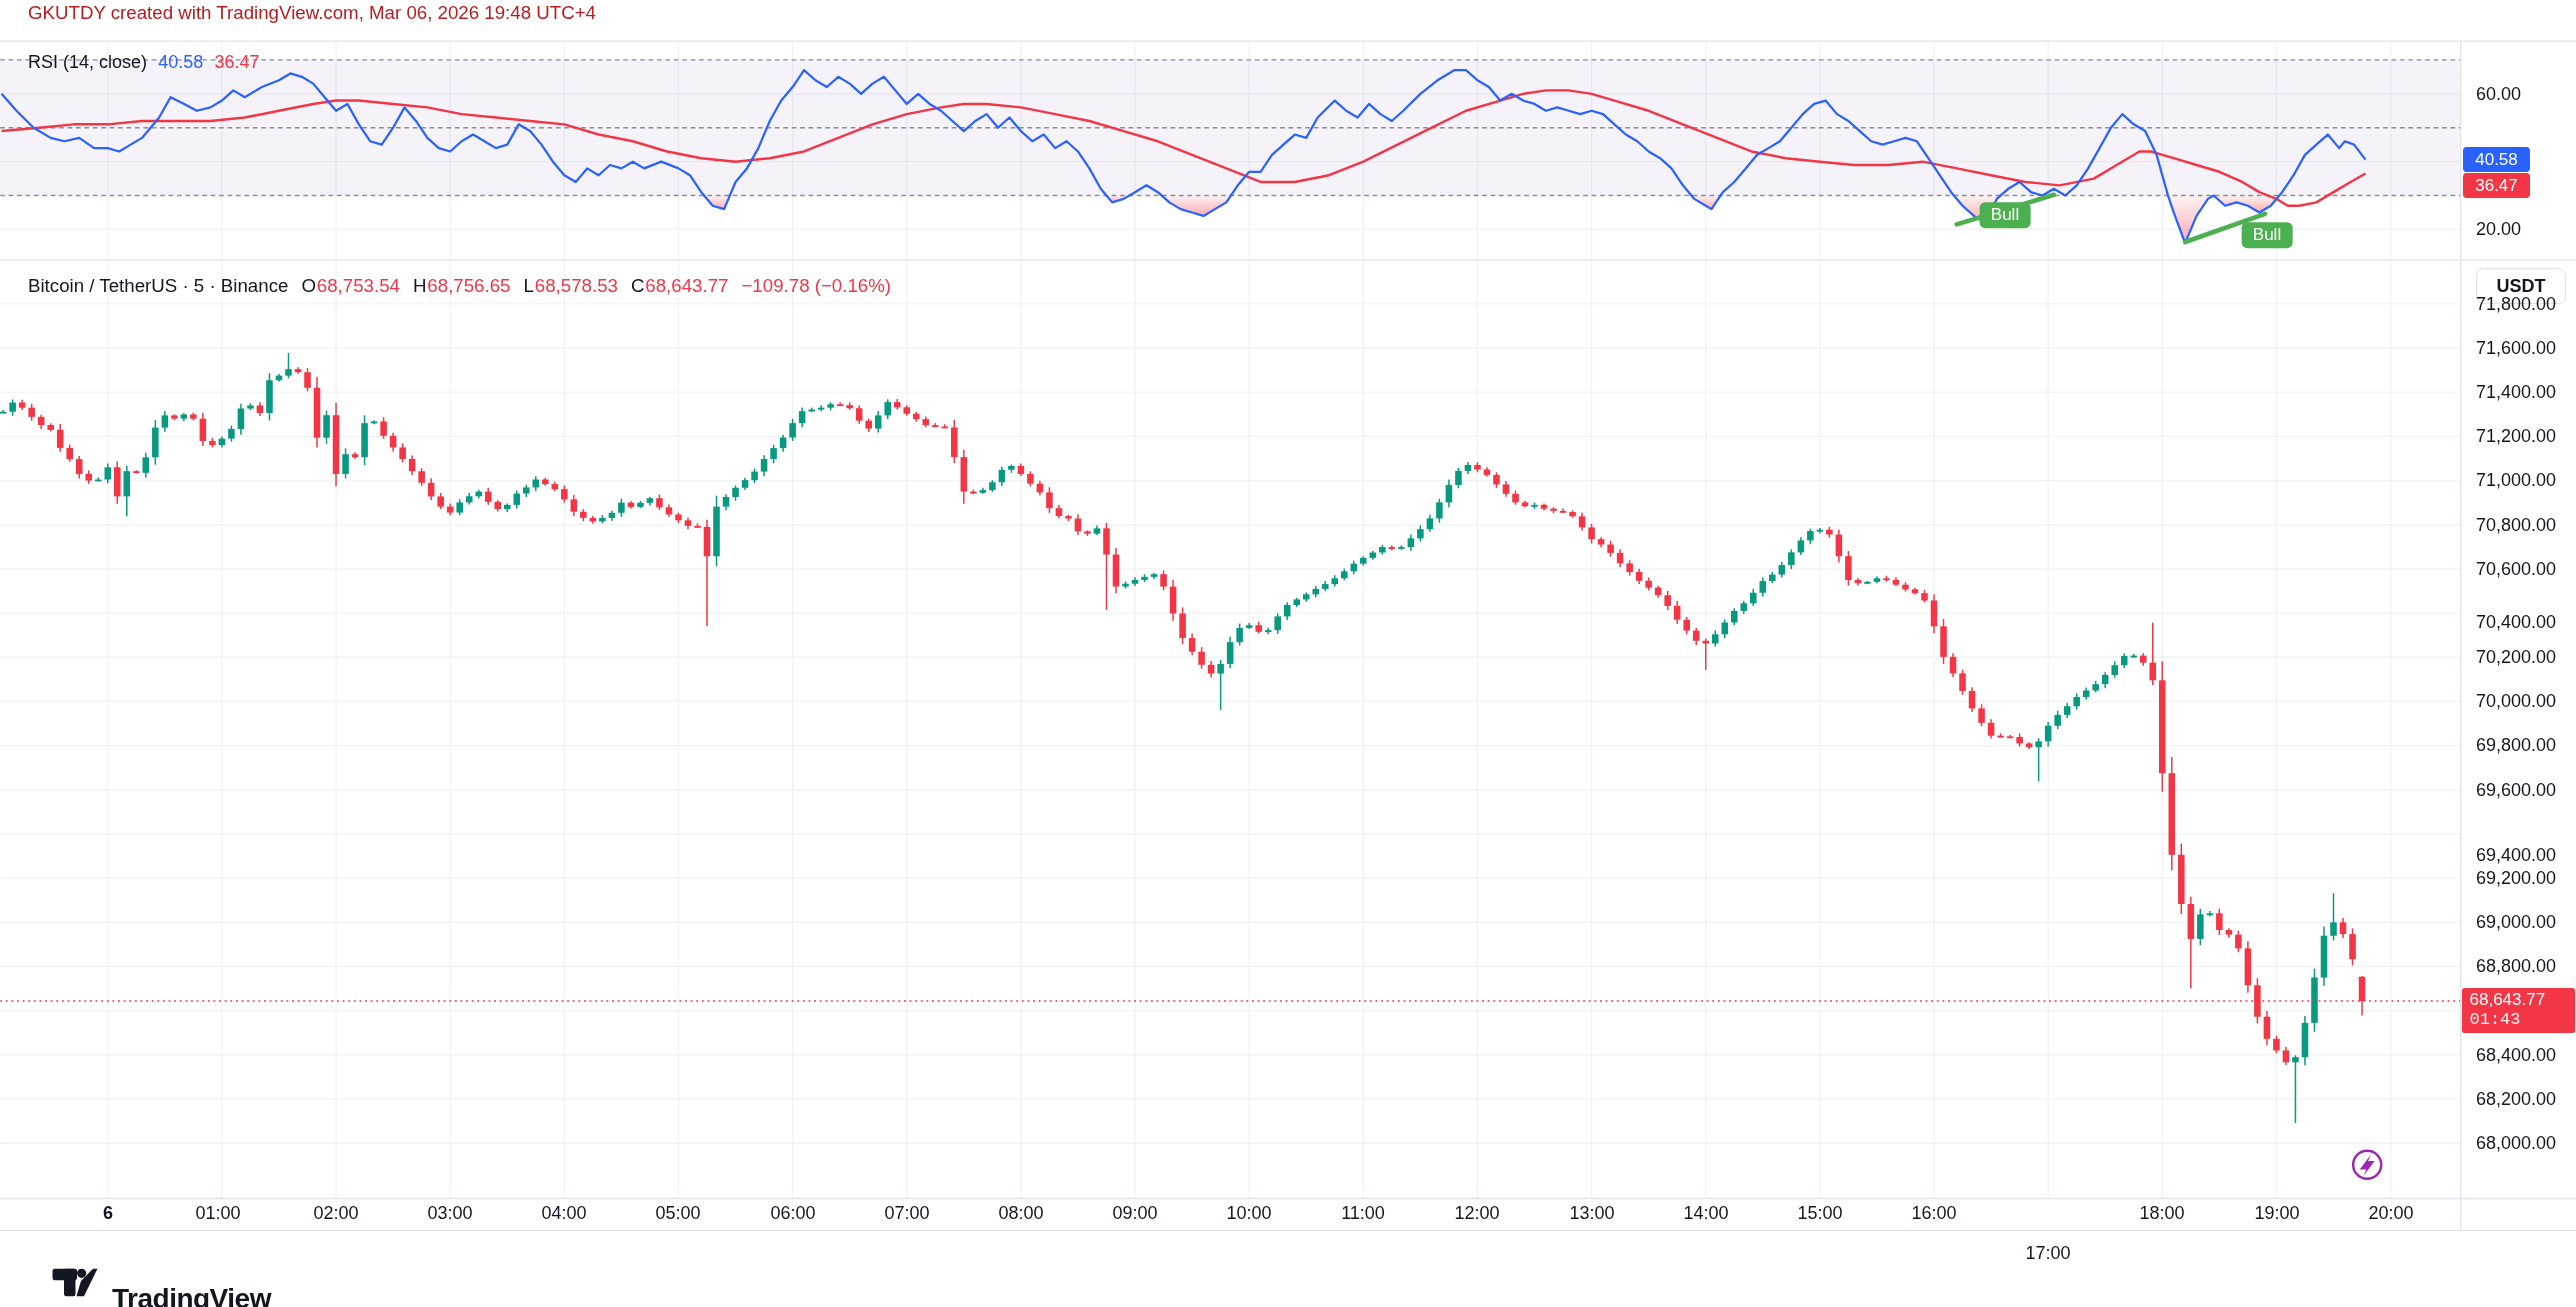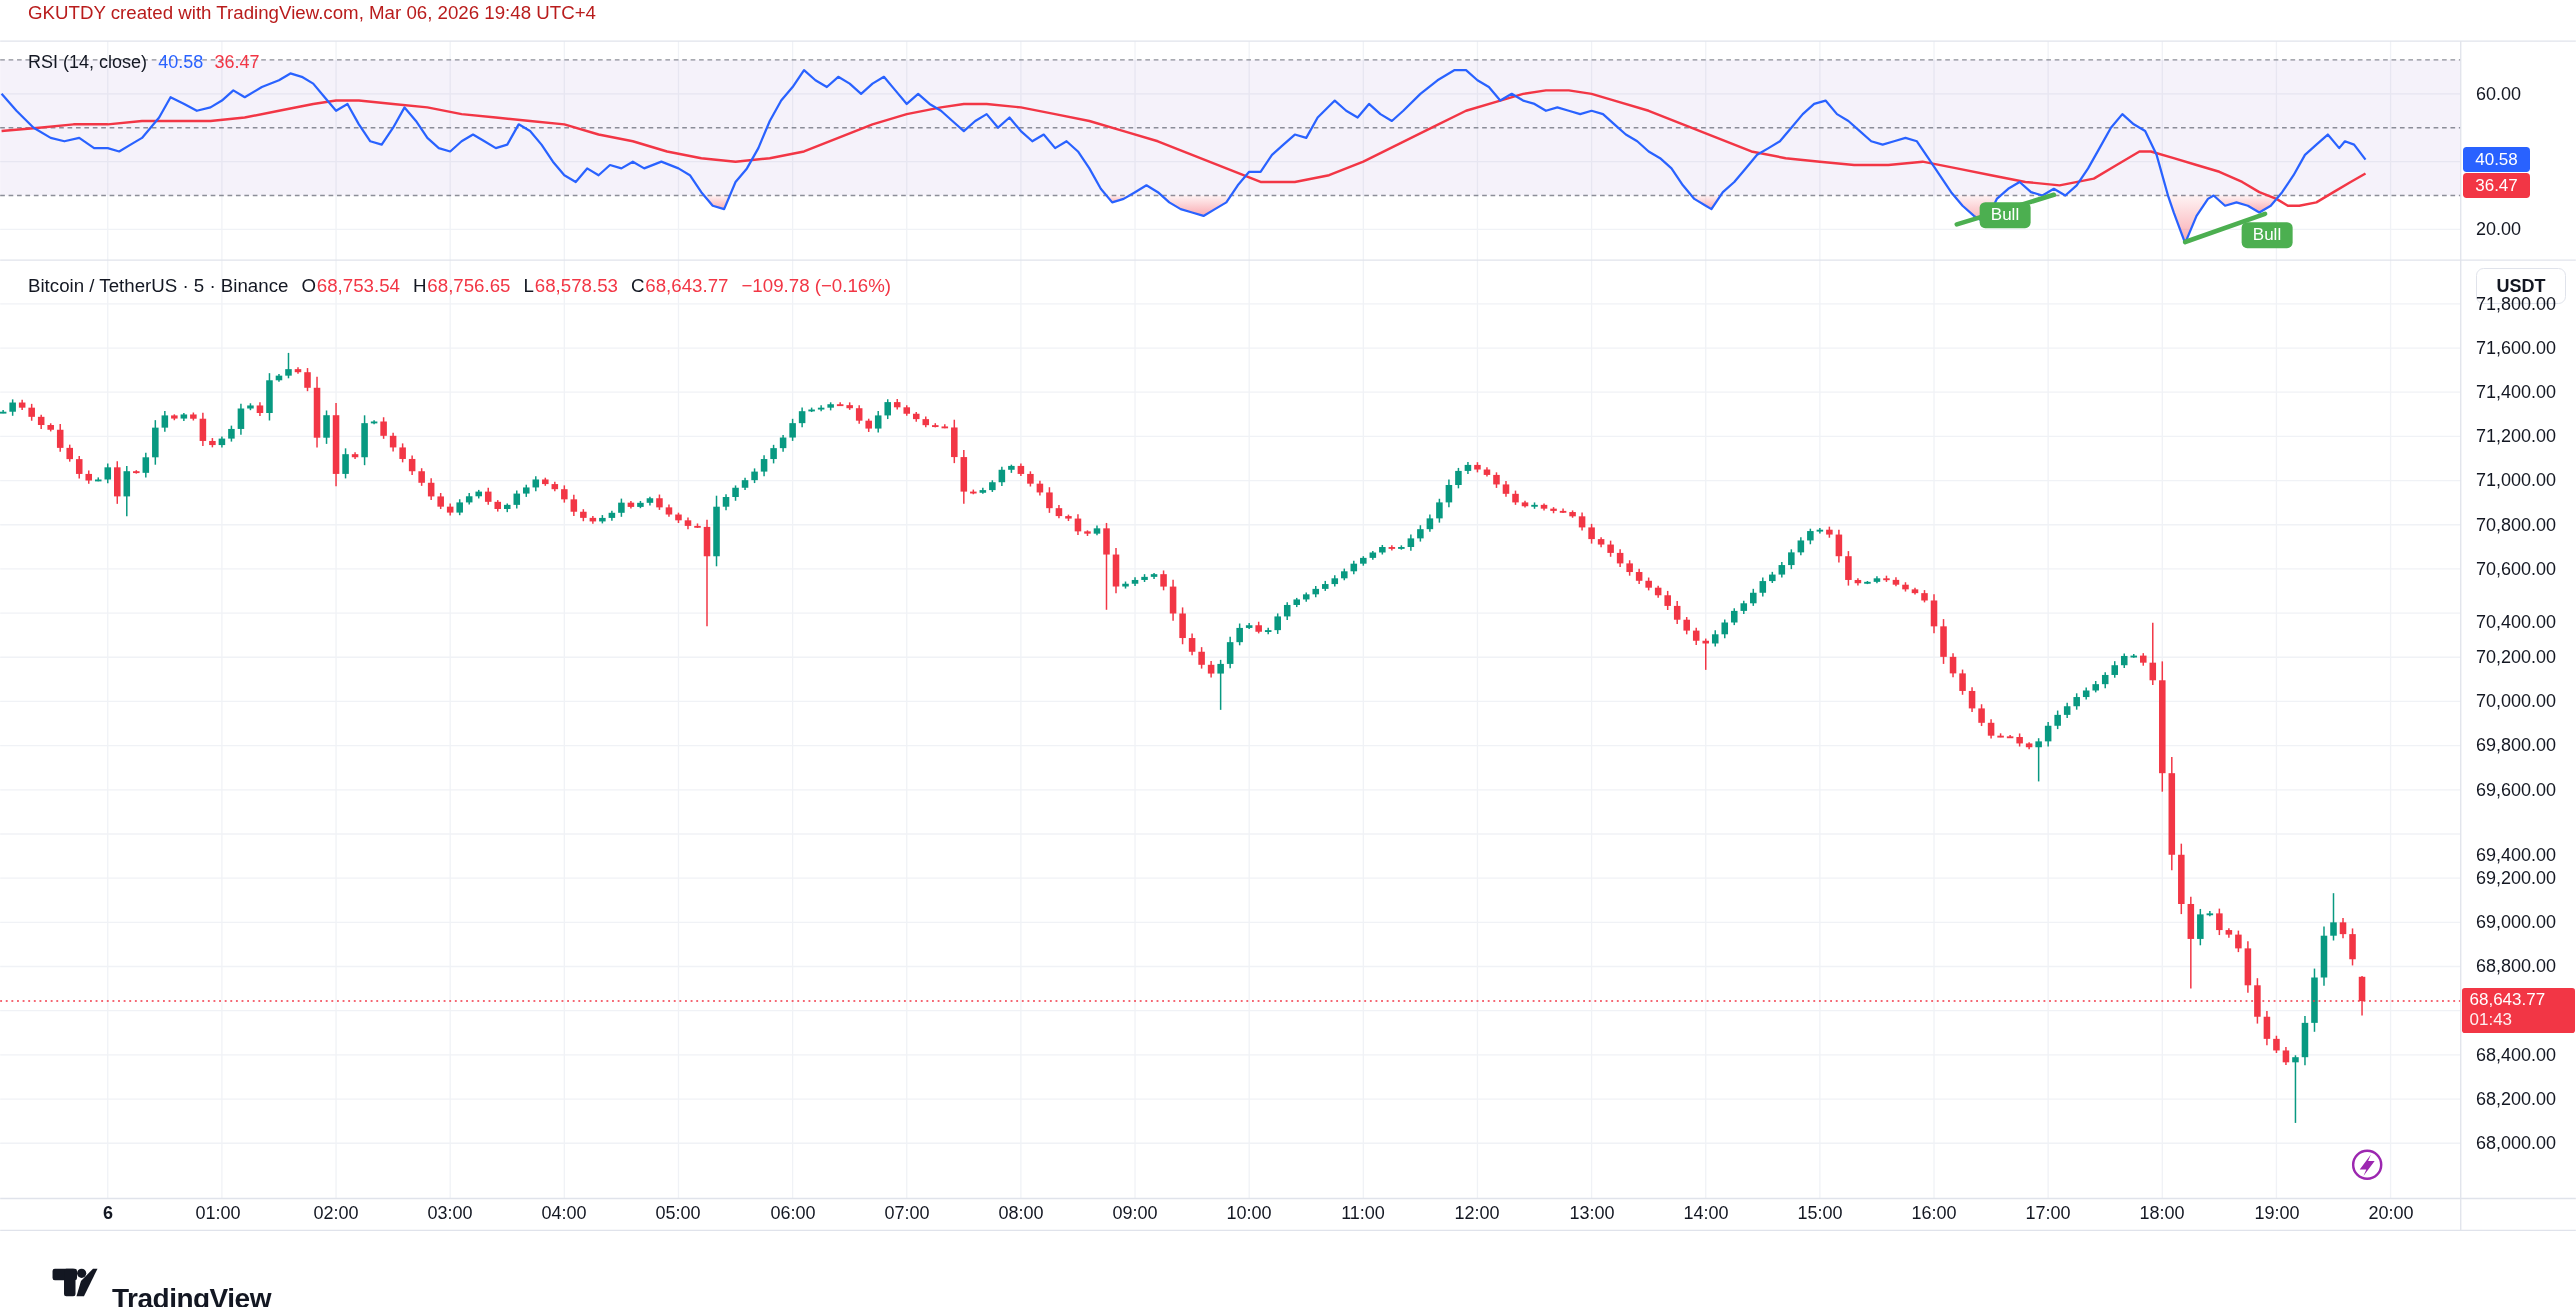--- a/index.html
+++ b/index.html
@@ -681,33 +681,33 @@
       <div class="ttick" style="left: 907px;">07:00</div>
       <div class="ttick" style="left: 1021px;">08:00</div>
       <div class="ttick" style="left: 1135px;">09:00</div>
       <div class="ttick" style="left: 1249px;">10:00</div>
       <div class="ttick" style="left: 1363px;">11:00</div>
       <div class="ttick" style="left: 1477px;">12:00</div>
       <div class="ttick" style="left: 1592px;">13:00</div>
       <div class="ttick" style="left: 1706px;">14:00</div>
       <div class="ttick" style="left: 1820px; text-align: right;">15:00</div>
       <div class="ttick" style="left: 1934px;">16:00</div>
-      <div class="ttick" style="left: 2048px;">17:00</div>
+      <div class="ttick" style="left: 2048px; margin-top: 40px;">17:00</div>
       <div class="ttick" style="left: 2162px;">18:00</div>
       <div class="ttick" style="left: 2277px;">19:00</div>
       <div class="ttick" style="left: 2391px;">20:00</div>
     </div>
   <div id="bull-labels">
       <div class="bull-lbl" style="left: 2005px; top: 215px; background: rgb(76, 175, 80);">Bull</div>
       <div class="bull-lbl" style="left: 2267px; top: 235px; background: rgb(76, 175, 80);">Bull</div>
     </div>
 
   <div class="abs pbadge" style="background: rgb(242, 54, 69);">
     <div>68,643.77</div>
-    <div style="opacity:.92;">01:43</div>
+    <div style="opacity:.92;font-family:Liberation Mono, monospace;">01:43</div>
   </div>
 
   <div class="abs logo">
     <svg width="49" height="41" viewBox="0 0 64 48">
       <rect x="2" y="6" width="32" height="15" rx="3" fill="#131722"></rect>
       <rect x="17" y="6" width="15" height="36" rx="3" fill="#131722"></rect>
       <circle cx="40" cy="12" r="6" fill="#131722"></circle>
       <path d="M42 22 L58 6 L64 6 L46 42 L36 42 Z" fill="#131722" transform="translate(-2 0) scale(0.98 1)"></path>
     </svg>
     <span class="word">TradingView</span>

